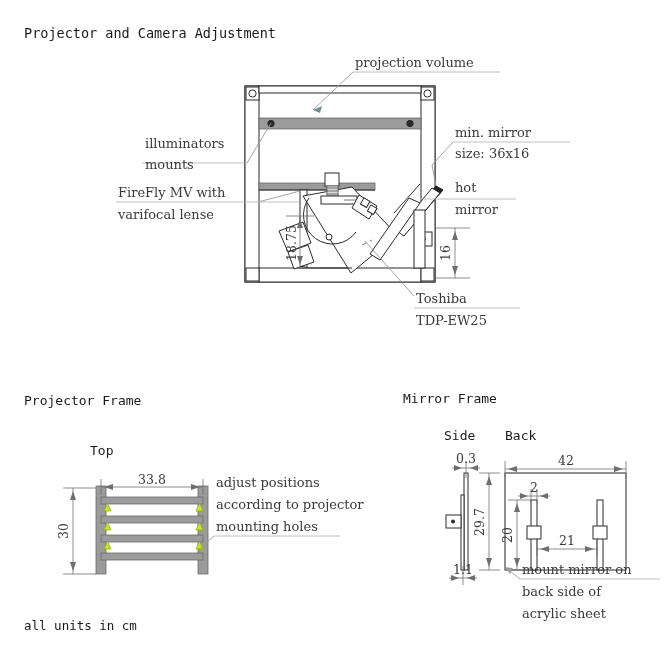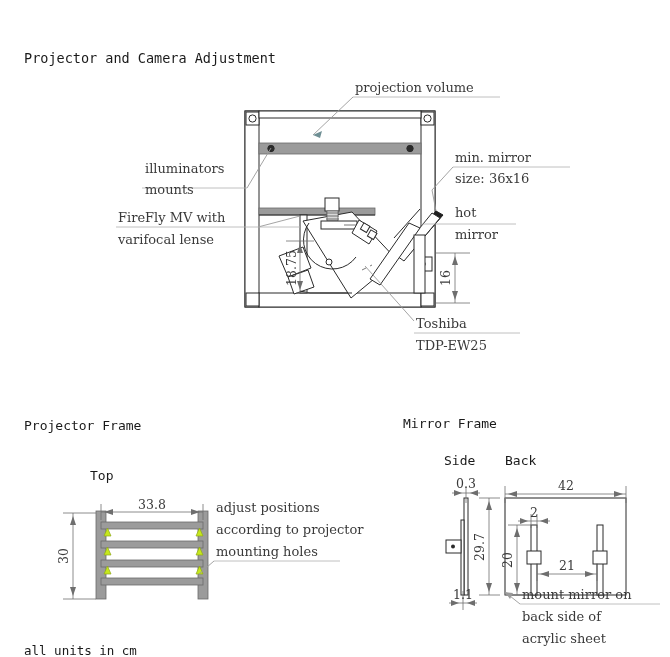--- a/index.html
+++ b/index.html
@@ -13,21 +13,20 @@
     position: relative;
     overflow: hidden;
     font-family: "DejaVu Sans Mono", "Liberation Mono", monospace;
     color: #1a1a1a;
   }
   .page {
     position: absolute;
     left: 0; top: 0;
     width: 670px;
     height: 487px;
-    margin-top: 25px;
   }
   svg.sheet {
     position: absolute;
     left: 0; top: 0;
     width: 670px;
     height: 657px;
     display: block;
   }
   
   .t-title {

